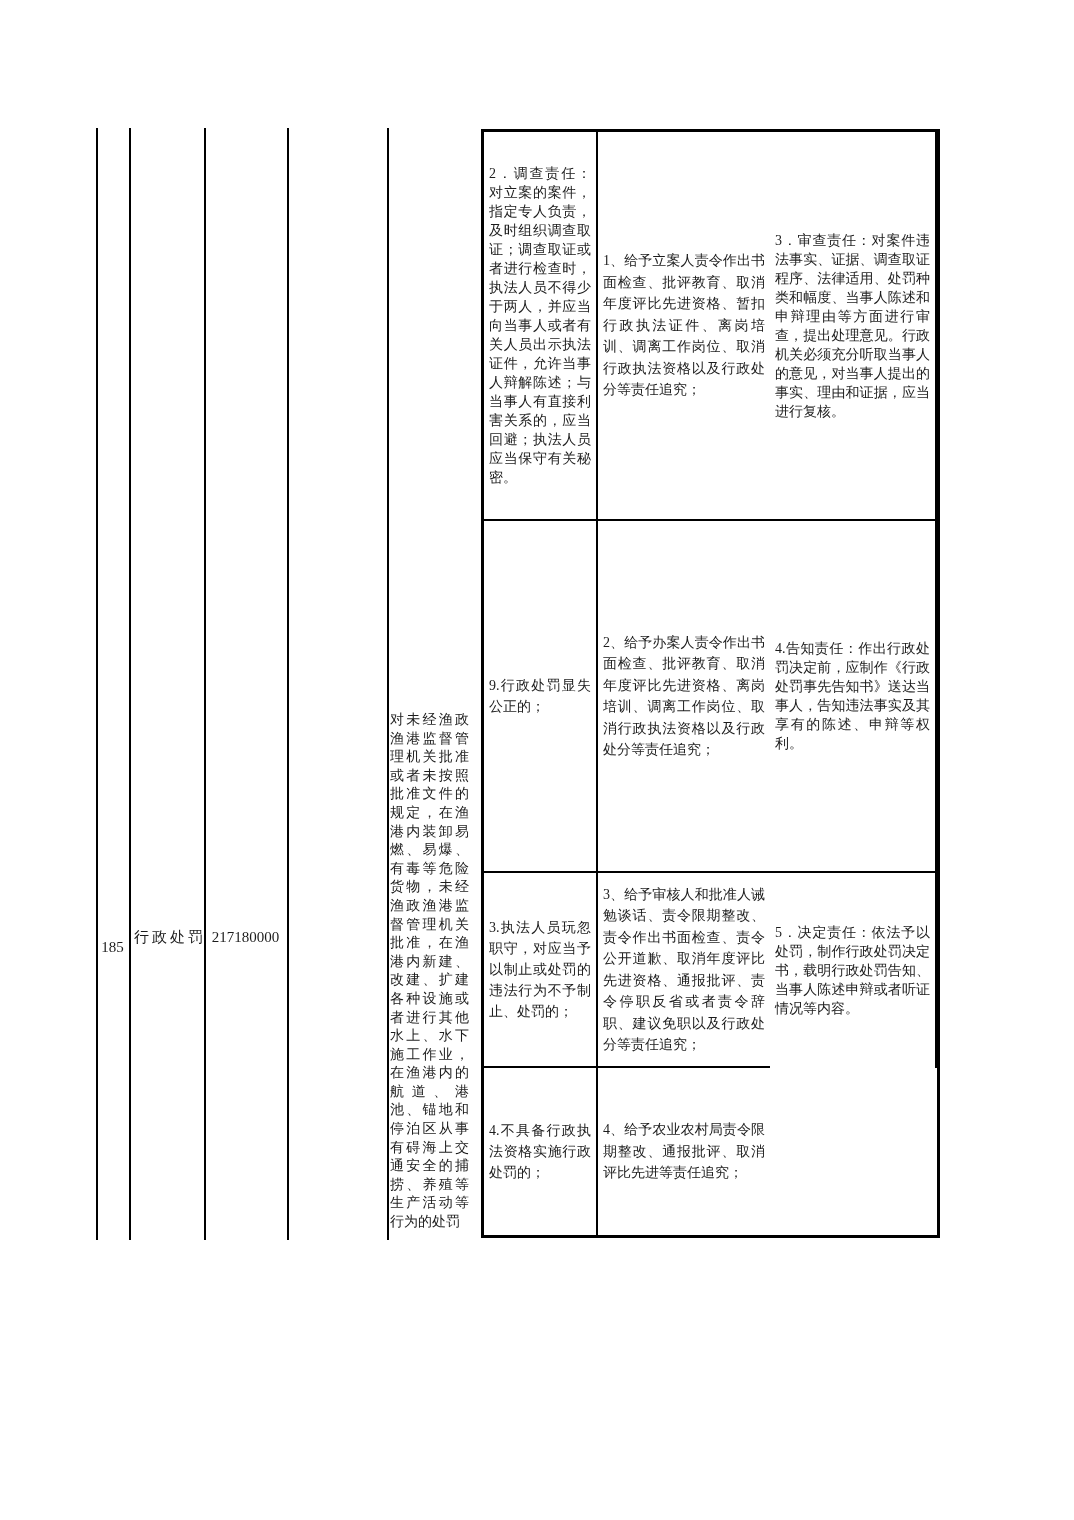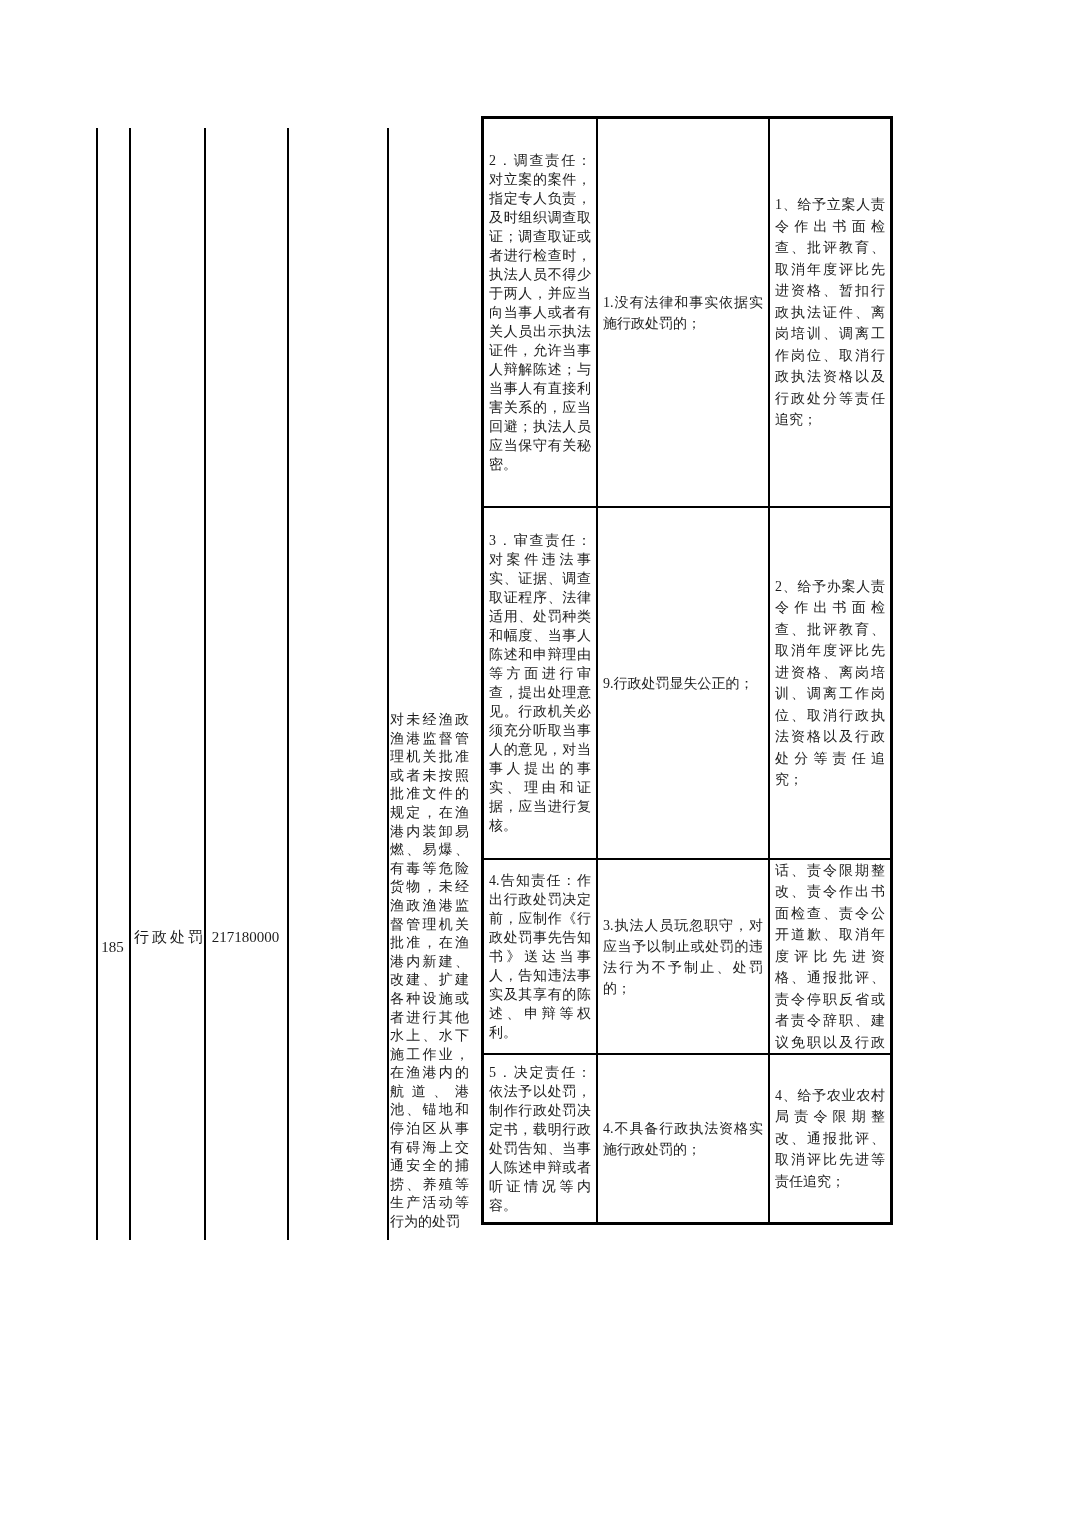--- a/index.html
+++ b/index.html
@@ -23,21 +23,21 @@
   }
   .cat{letter-spacing:3px;}
   
   .desc{
     position:absolute;left:390px;top:711px;width:79px;
     font-size:14px;line-height:18.6px;
     text-align:justify;text-justify:inter-character;
   }
   
   .box{
-    position:absolute;left:481px;top:116px;width:412px;height:1109px;
+    position:absolute;left:481px;top:129px;width:459px;height:1109px;
     border:3px solid #000;box-sizing:border-box;
     display:grid;
     grid-template-columns:114px 172px 1fr;
     grid-template-rows:389px 352px 195px 1fr;
   }
   .bcell{
     box-sizing:border-box;
     border-right:2px solid #000;
     border-bottom:2px solid #000;
     display:flex;align-items:center;
@@ -69,23 +69,20 @@
   <div class="idcell cat" style="left:130px;width:80px;">行政处罚</div>
   <div class="idcell" style="left:204px;width:83px;text-align:center;">217180000</div>
 
   <div class="desc">对未经渔政渔港监督管理机关批准或者未按照批准文件的规定，在渔港内装卸易燃、易爆、有毒等危险货物，未经渔政渔港监督管理机关批准，在渔港内新建、改建、扩建各种设施或者进行其他水上、水下施工作业，在渔港内的航道、港池、锚地和停泊区从事有碍海上交通安全的捕捞、养殖等生产活动等行为的处罚</div>
 
   <div class="box">
 
     <div class="bcell c1">
       <p>2．调查责任：对立案的案件，指定专人负责，及时组织调查取证；调查取证或者进行检查时，执法人员不得少于两人，并应当向当事人或者有关人员出示执法证件，允许当事人辩解陈述；与当事人有直接利害关系的，应当回避；执法人员应当保守有关秘密。</p>
     </div>
-    <div class="bcell c2">
-      <p>1.没有法律和事实依据实施行政处罚的；</p>
-    </div>
     <div class="bcell c3 lastcol">
       <p>1、给予立案人责令作出书面检查、批评教育、取消年度评比先进资格、暂扣行政执法证件、离岗培训、调离工作岗位、取消行政执法资格以及行政处分等责任追究；</p>
     </div>
 
     <div class="bcell c1">
       <p>3．审查责任：对案件违法事实、证据、调查取证程序、法律适用、处罚种类和幅度、当事人陈述和申辩理由等方面进行审查，提出处理意见。行政机关必须充分听取当事人的意见，对当事人提出的事实、理由和证据，应当进行复核。</p>
     </div>
     <div class="bcell c2">
       <p>9.行政处罚显失公正的；</p>
     </div>

